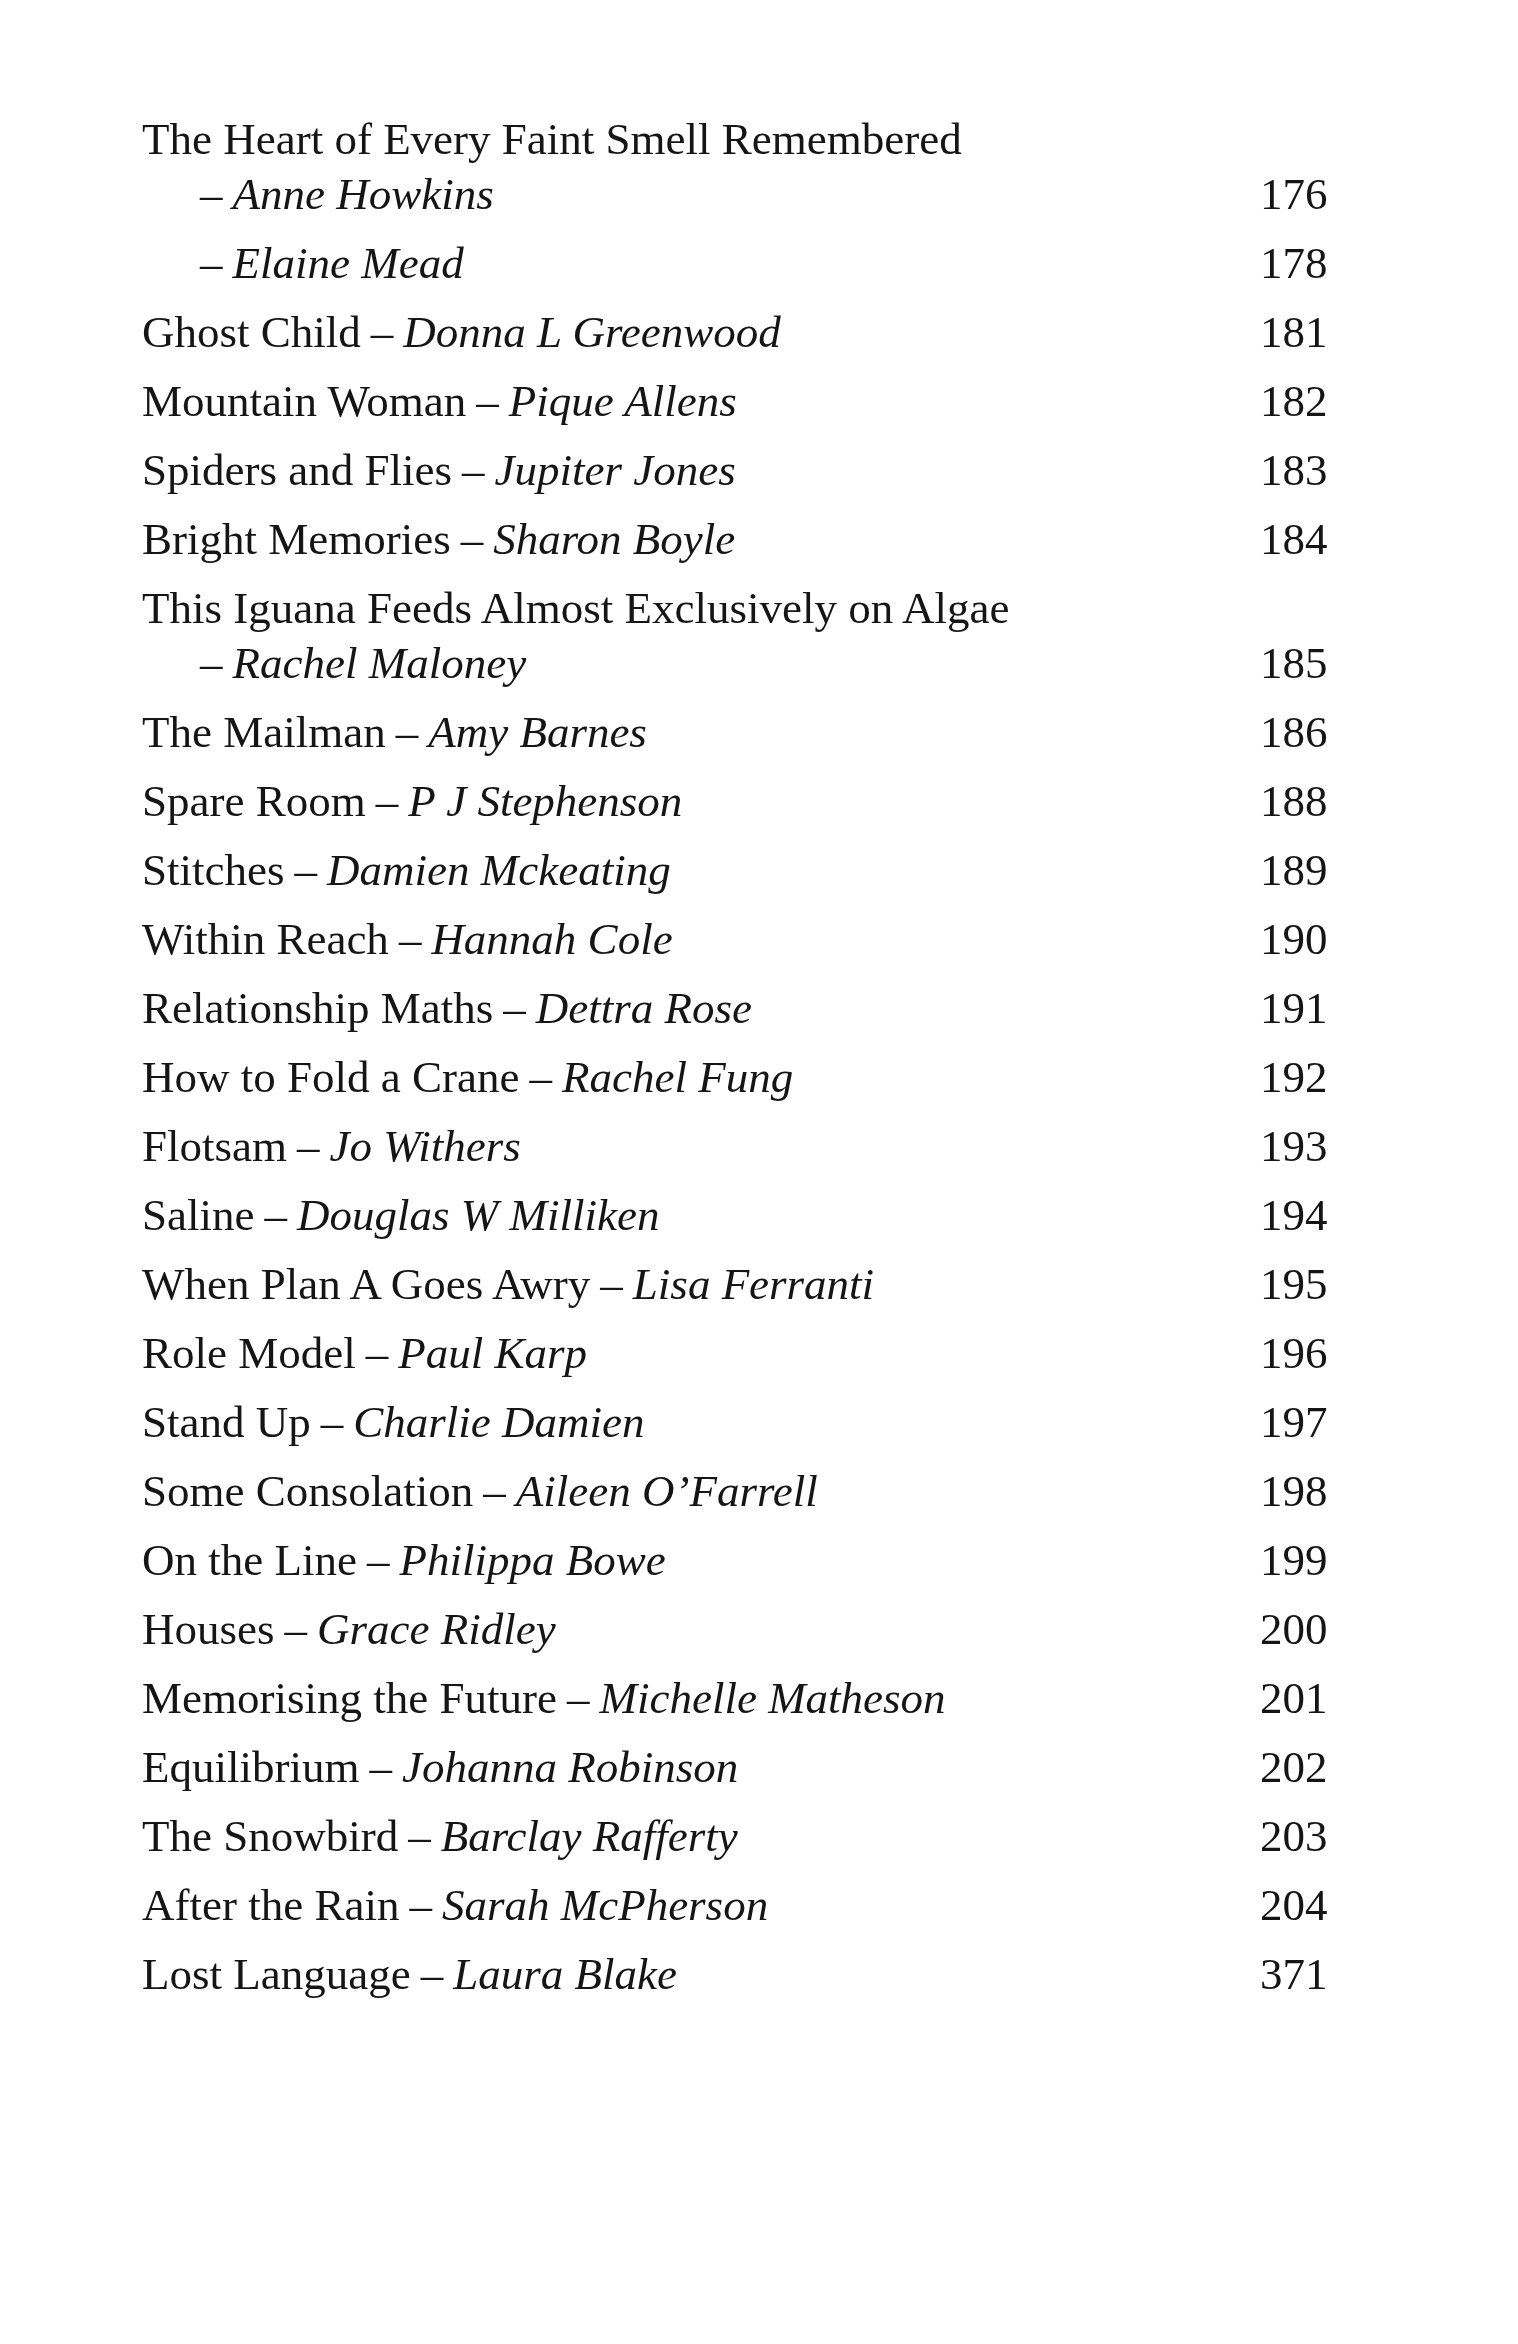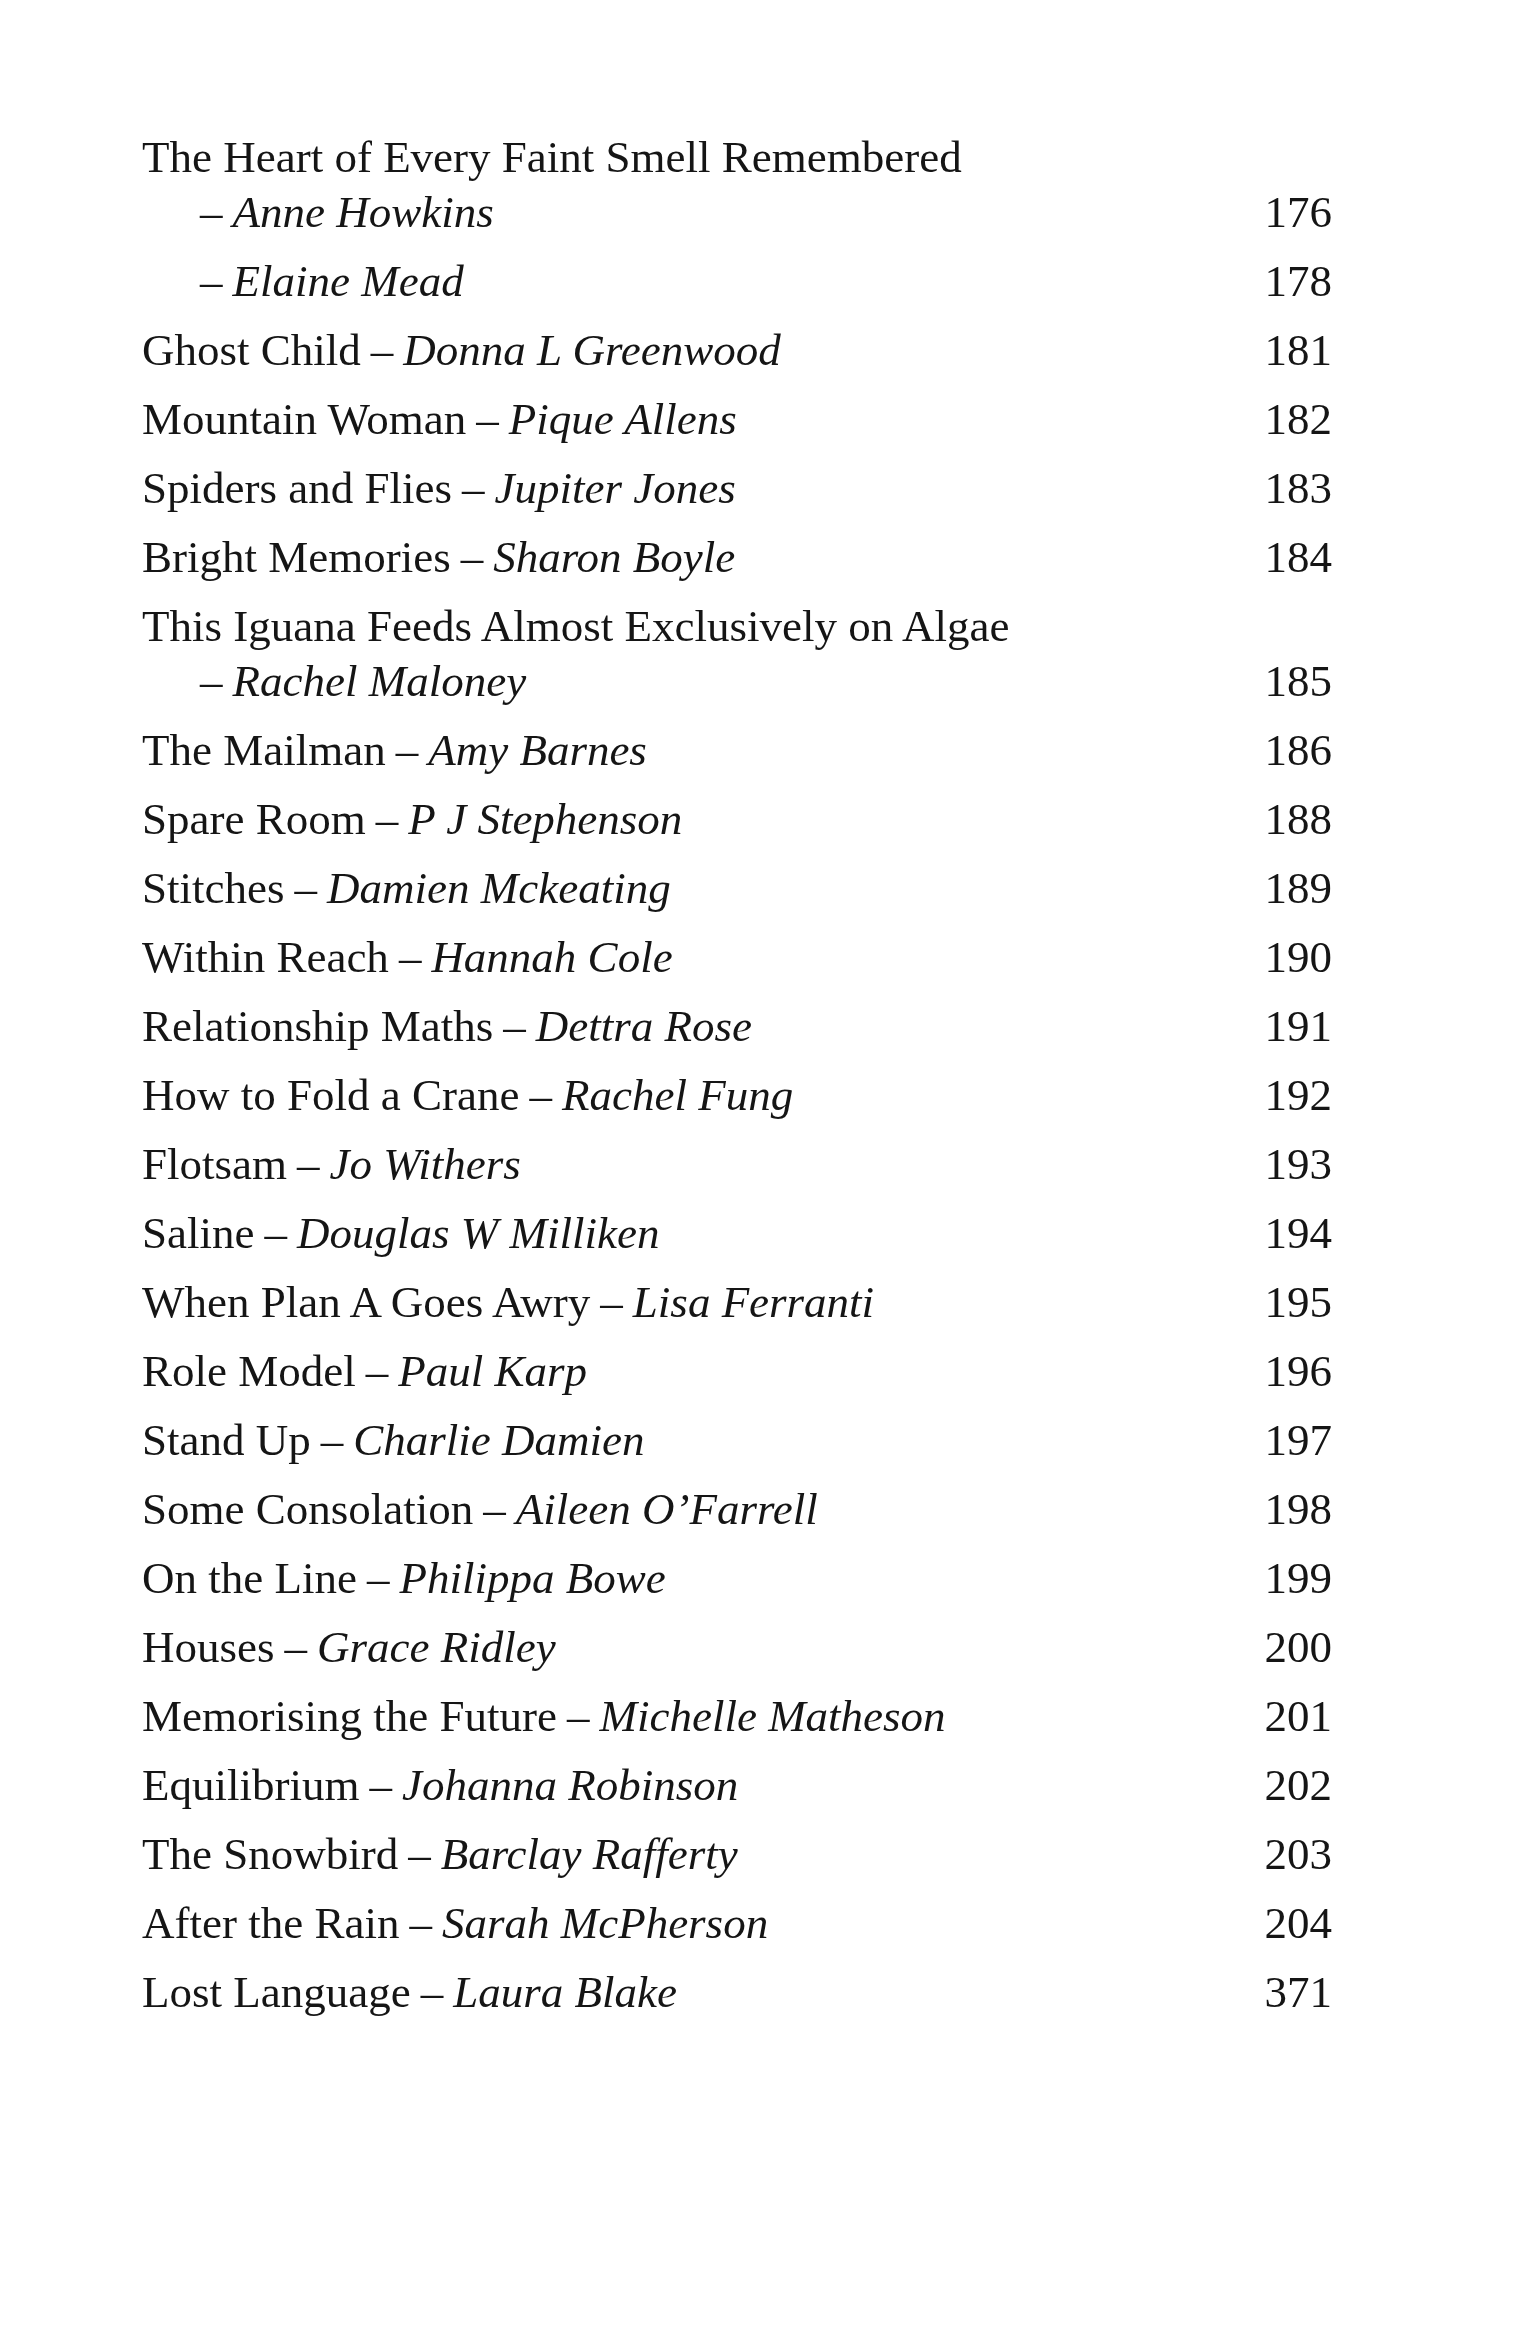--- a/index.html
+++ b/index.html
@@ -16,38 +16,38 @@
     box-sizing: border-box;
     width: 1518px;
     height: 2344px;
     padding: 112px 186px 0 142px;
     background: var(--paper, #ffffff);
     color: var(--ink, #151515);
     font-family: "Liberation Serif", serif;
     font-size: 45px;
     line-height: 55px;
   }
-  .toc { width: 100%; margin-top: 18px; }
+  .toc { width: 100%; }
   .entry {
     display: flex;
     justify-content: space-between;
     align-items: flex-end;
     margin-bottom: 14px;
   }
   .titleblock { flex: 1 1 auto; }
   .line { white-space: nowrap; }
   .line.indent { padding-left: 58px; }
   .dash { margin: 0 10px; }
   .dash2 { margin-right: 10px; }
   em { font-style: italic; }
   .pagenum {
     flex: 0 0 auto;
     min-width: 72px;
     margin-left: 30px;
-    text-align: right;
+    text-align: left;
   }
 </style>
 </head>
 <body>
 
 <div class="page">
   <div class="toc" id="toc-list">
       <div class="entry">
         <div class="titleblock">
           <div class="line"><span class="t">The Heart of Every Faint Smell Remembered</span></div>

